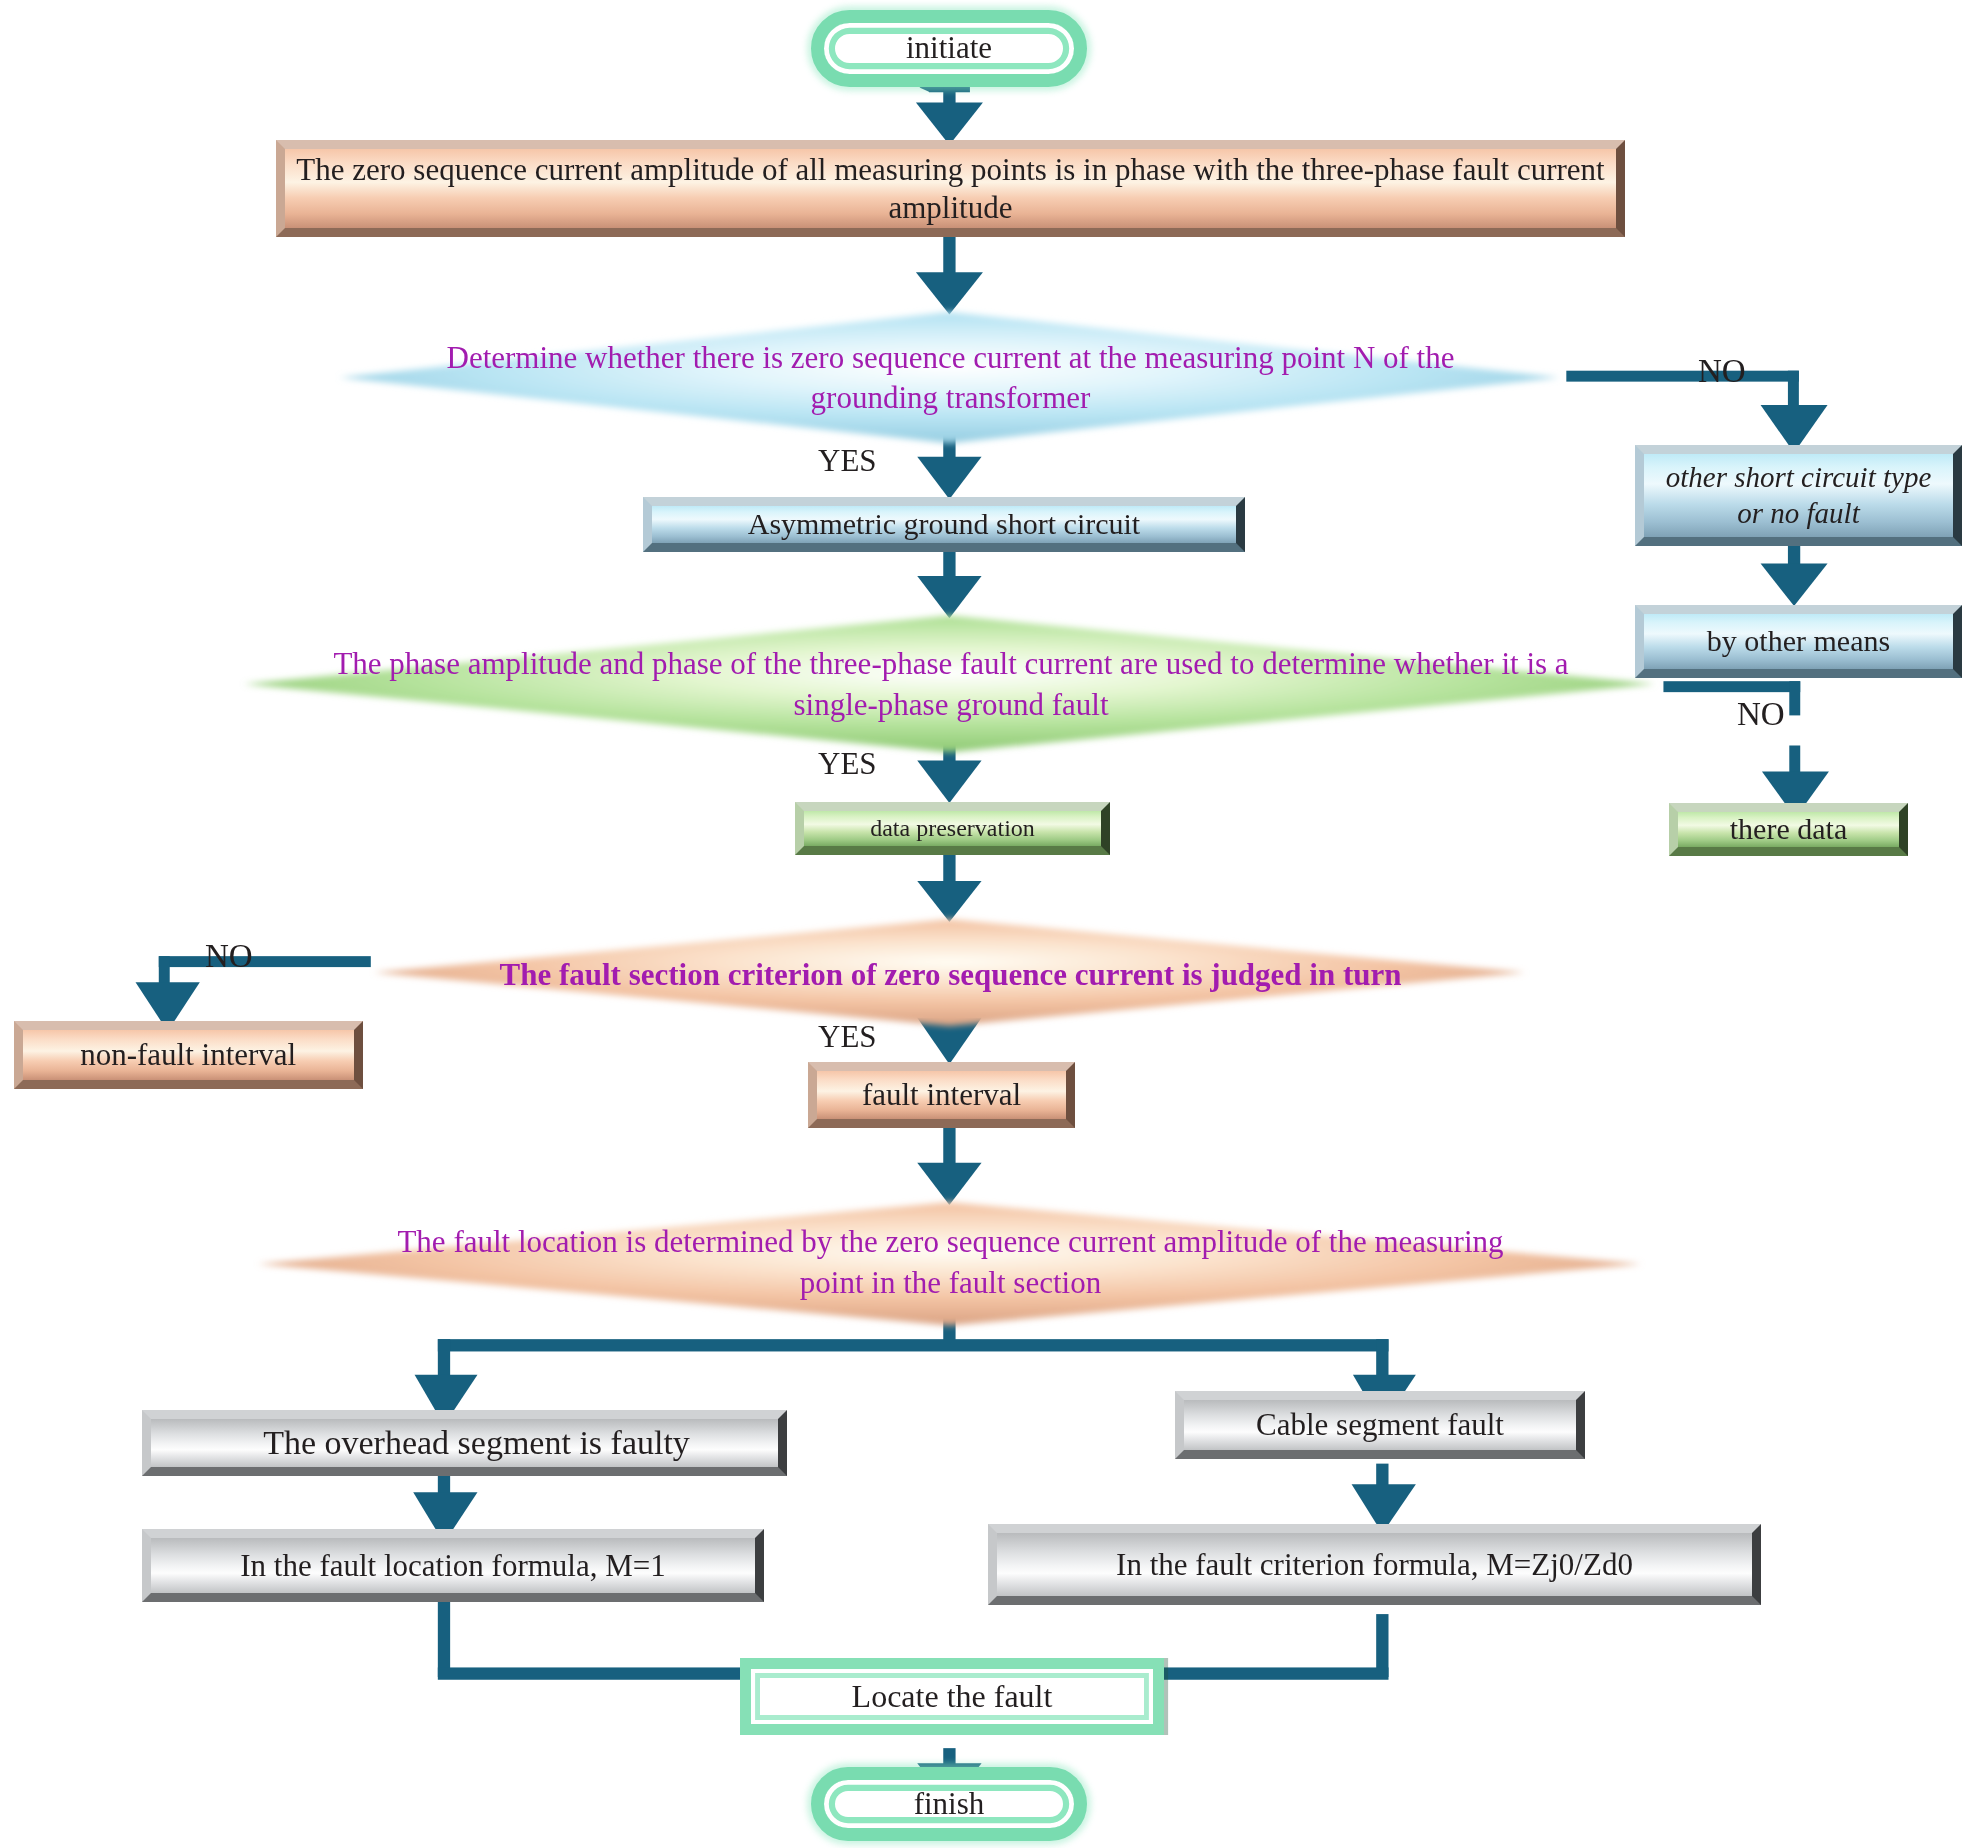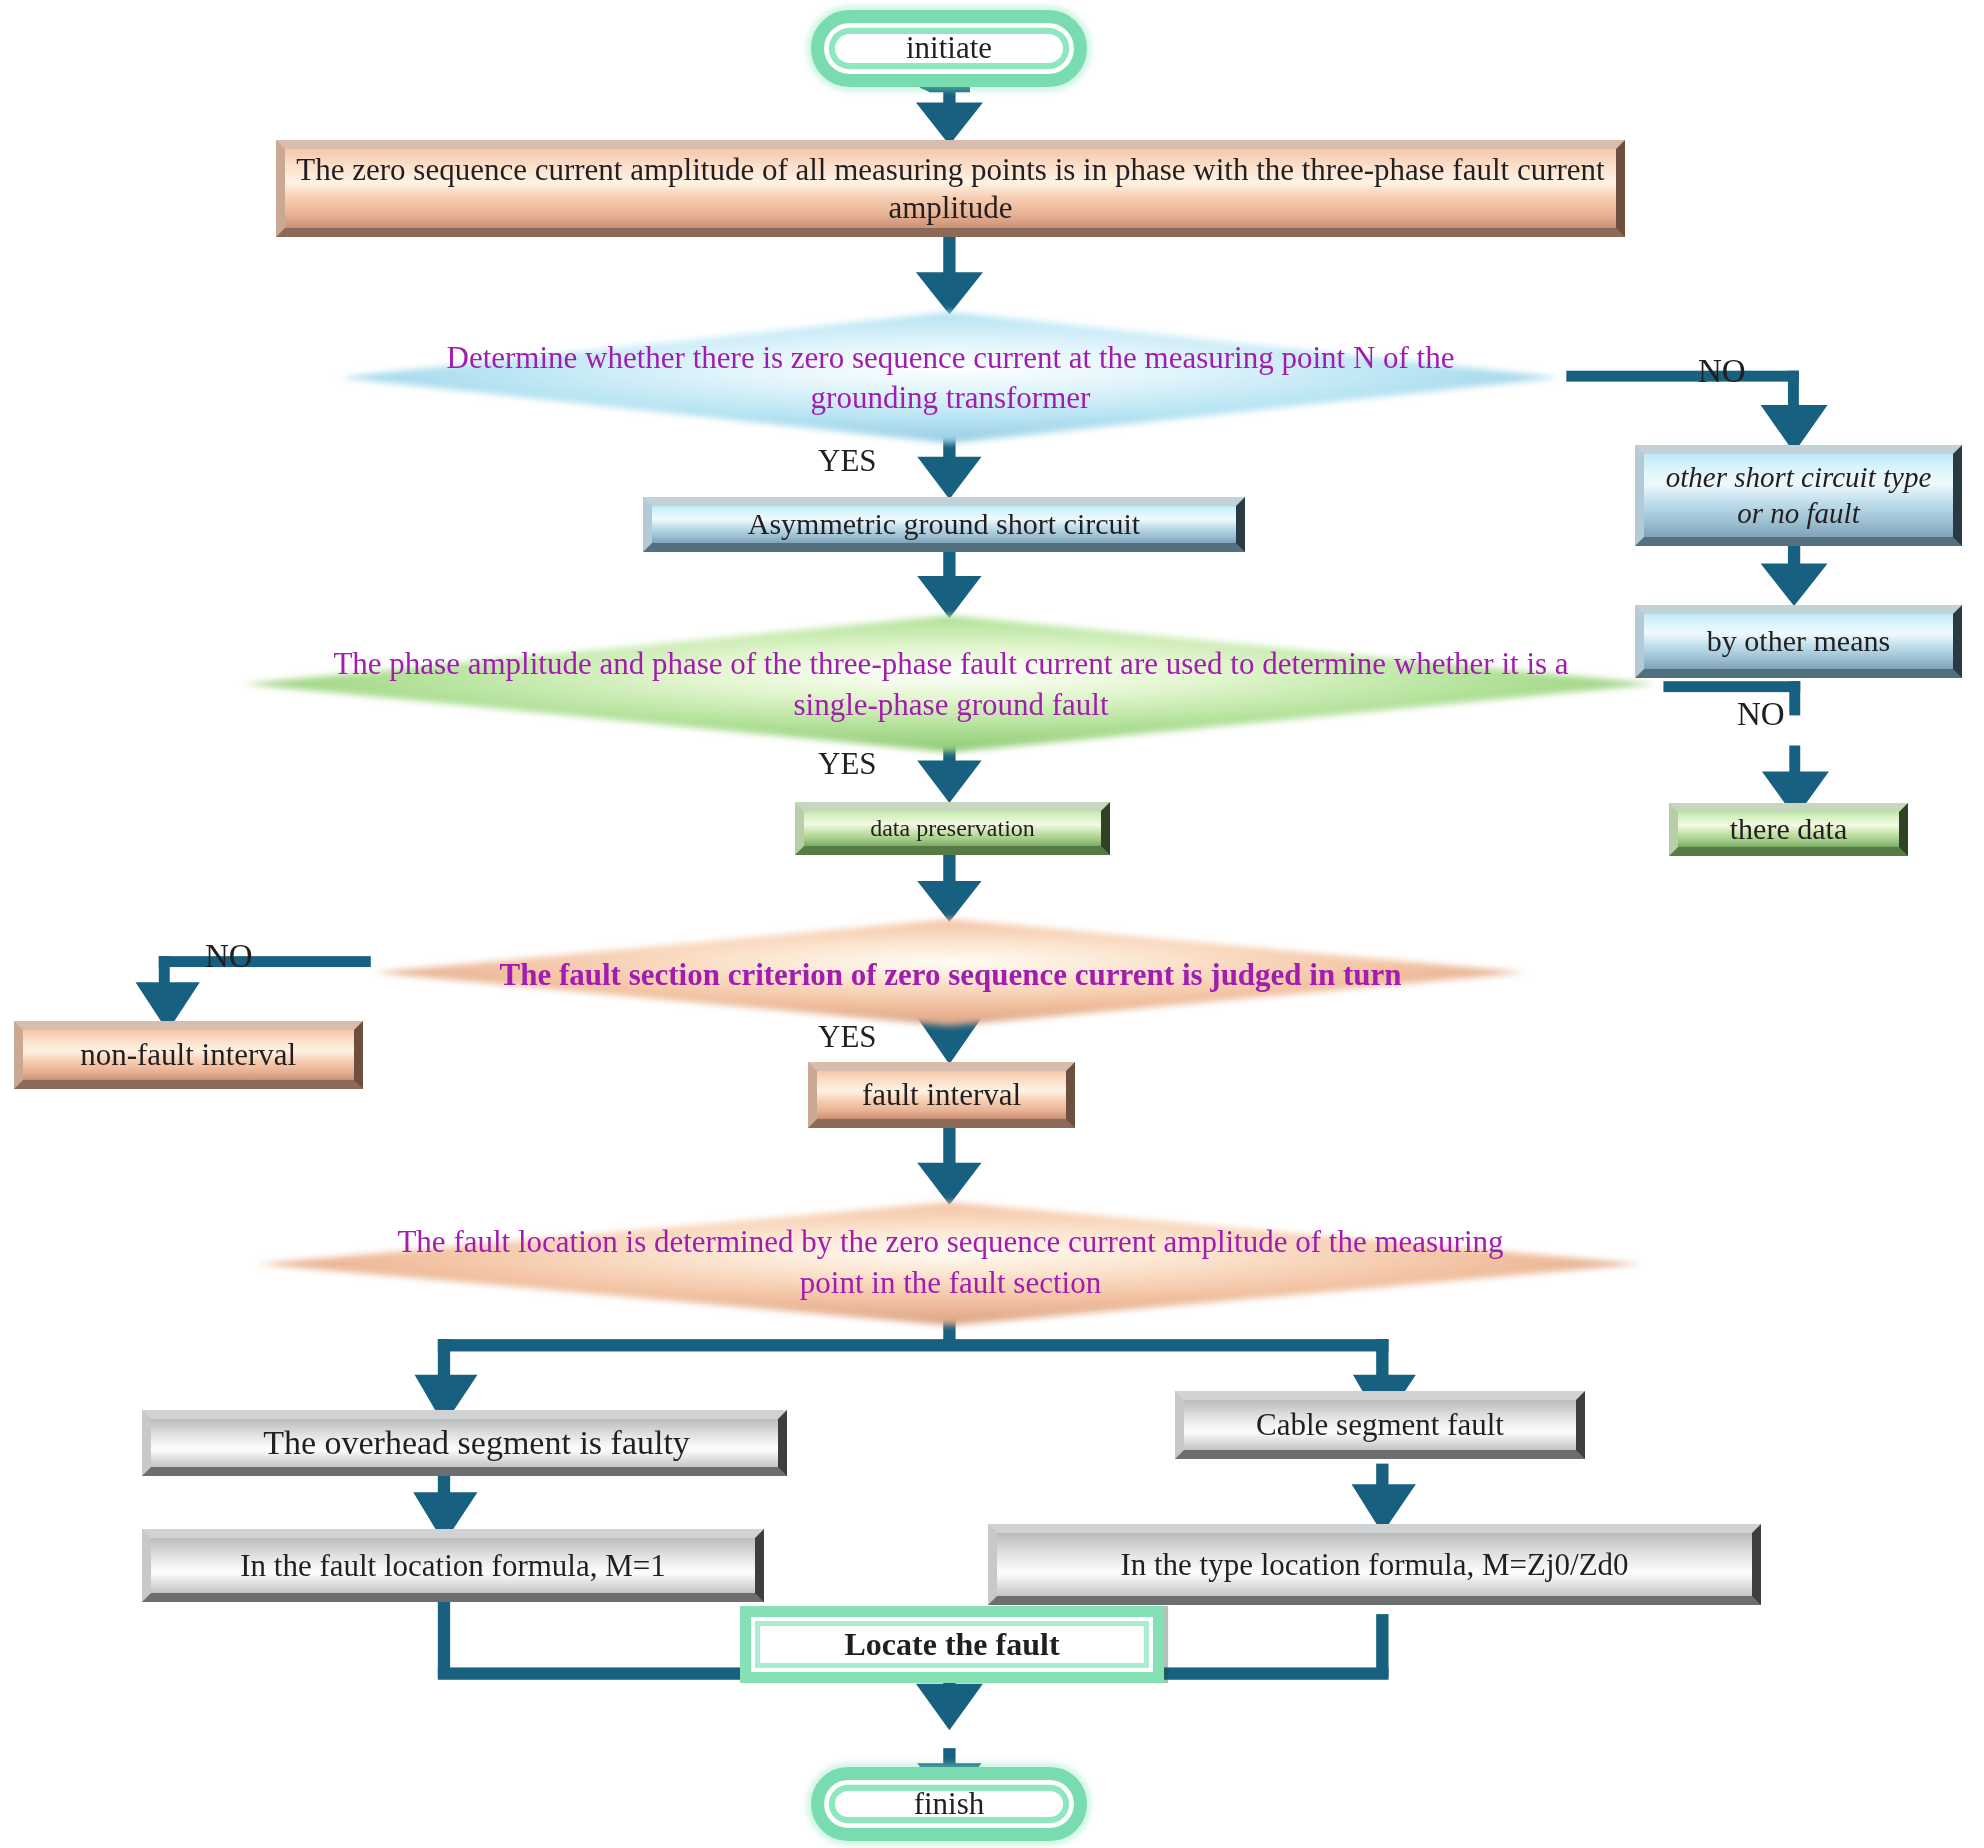--- a/index.html
+++ b/index.html
@@ -241,24 +241,24 @@
 
   <div class="node box box-gray" style="left:1175px;top:1391px;width:410px;height:68px;font-size:31px;">
     <span>Cable segment fault</span>
   </div>
 
   <div class="node box box-gray" style="left:142px;top:1529px;width:622px;height:73px;font-size:31px;">
     <span>In the fault location formula, M=1</span>
   </div>
 
   <div class="node box box-gray" style="left:988px;top:1524px;width:773px;height:81px;font-size:31px;">
-    <span>In the type location formula, M=Zj0/Zd0</span>
-  </div>
-
-  <div class="node box-mint" style="left:740px;top:1606px;width:424px;height:77px;font-size:32px;display:flex;align-items:center;justify-content:center;font-weight:bold;">
+    <span>In the fault criterion formula, M=Zj0/Zd0</span>
+  </div>
+
+  <div class="node box-mint" style="left:740px;top:1658px;width:424px;height:77px;font-size:32px;display:flex;align-items:center;justify-content:center;">
     <span>Locate the fault</span>
   </div>
 
   <div class="node term" style="left:811px;top:1767px;width:276px;height:74px;font-size:31px;">
     <span>finish</span>
   </div>
 
 </div>
 
 

